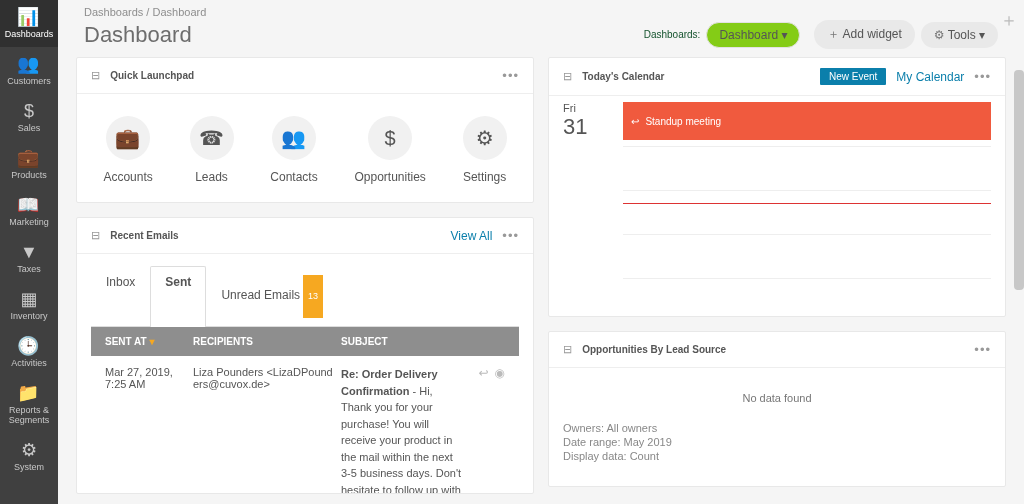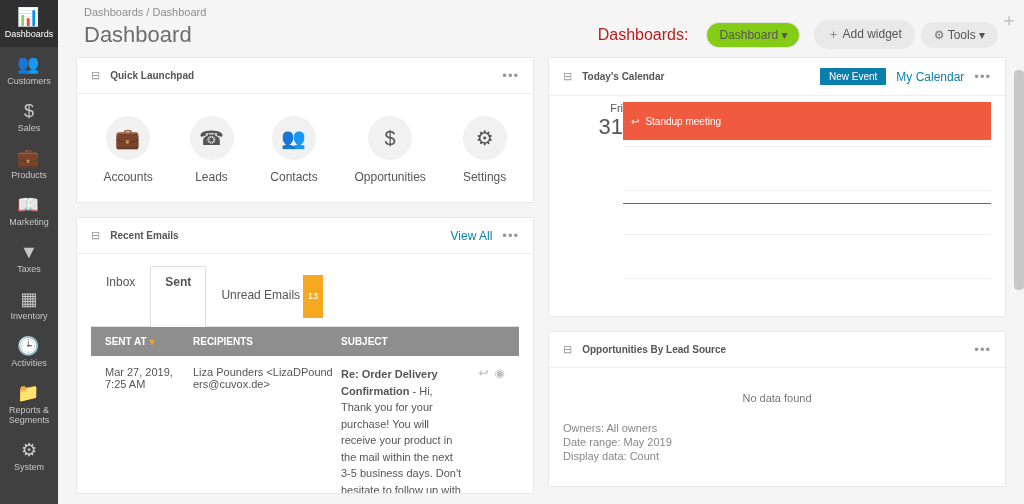--- a/index.html
+++ b/index.html
@@ -8,21 +8,21 @@
 .sidenav{width:58px;background:#404040;display:flex;flex-direction:column;overflow-y:auto}
 .sidenav::-webkit-scrollbar{width:0}
 .nav-item{display:flex;flex-direction:column;align-items:center;padding:8px 2px;color:#c8c8c8;cursor:pointer;font-size:9px;text-align:center}
 .nav-item.active{background:#303030;color:#fff}
 .nav-item .nav-icon{font-size:18px;margin-bottom:3px;line-height:1}
 .main{flex:1;display:flex;flex-direction:column;overflow:hidden}
 .topbar{padding:6px 26px 8px}
 .breadcrumb{font-size:11px;color:#8e8e8e;margin-bottom:2px}
 .titlerow{display:flex;align-items:center}
 .page-title{font-size:22px;color:#6d6d6d;font-weight:400;flex:1}
-.selector-label{font-size:16px;color:#b91c1c;margin-right:18px}
+.selector-label{font-size:10px;color:#14532d;margin-right:6px}
 .dd{background:#84cc16;border:1px solid #e2e2e2;border-radius:16px;padding:5px 12px;font-size:12px;color:#555;cursor:pointer;margin-right:8px}
 .btn{background:#e9e9e9;border:none;border-radius:16px;padding:6px 13px;font-size:12px;color:#555;cursor:pointer;margin-left:6px}
 .btn .bicon{margin-right:3px;color:#777}
 .content{flex:1;display:flex;gap:14px;padding:0 18px 10px;overflow:hidden}
 .col{flex:1;display:flex;flex-direction:column;gap:14px;overflow:hidden}
 .card{background:#fff;border:1px solid #e8e8e8;border-radius:2px}
 .card-hd{display:flex;align-items:center;padding:10px 14px;border-bottom:1px solid #eee}
 .card-hd .collapse{color:#999;font-size:11px;margin-right:10px;cursor:pointer}
 .card-title{font-size:10px;color:#555;font-weight:600;flex:1}
 .hd-link{color:#0b7fab;font-size:12px;text-decoration:none;margin-right:10px;cursor:pointer}
@@ -40,21 +40,21 @@
 .th-sent{width:80px}
 .th-rec{width:140px;margin-left:8px}
 .th-sub{flex:1;margin-left:8px}
 .trow{display:flex;padding:10px 14px;font-size:11px;color:#555;margin:0 14px}
 .trow .c1{width:80px}
 .trow .c2{width:140px;margin-left:8px;word-break:break-all}
 .trow .c3{flex:1;margin-left:8px;line-height:1.5}
 .trow .c4{width:40px;text-align:right;color:#bbb;font-size:12px;display:flex;gap:6px;justify-content:flex-end}
 .sort-ind{color:#f6a821}
 .cal-top{display:flex;padding:0 14px}
-.cal-date{width:60px;text-align:right;padding:6px 0;color:#555}
+.cal-date{width:60px;text-align:left;padding:6px 0;color:#555}
 .cal-day{font-size:11px}
 .cal-num{font-size:22px;font-weight:400}
 .cal-event{flex:1;margin-top:6px}
 .ev-bar{background:#f05a3e;color:#fff;font-size:10px;padding:5px 8px;height:38px;display:flex;align-items:center}
 .ev-bar::before{content:"↩";margin-right:6px;font-size:10px}
 .cal-grid{position:relative;margin-left:74px;margin-right:14px;height:170px;overflow-y:scroll}
 .cal-slot{height:44px;border-top:1px solid #eee;position:relative}
 .cal-now{position:absolute;left:0;right:0;height:1px;background:#d33}
 .opp-body{padding:24px 14px;font-size:11px;color:#888}
 .nodata{text-align:center;margin-bottom:18px;color:#777}

